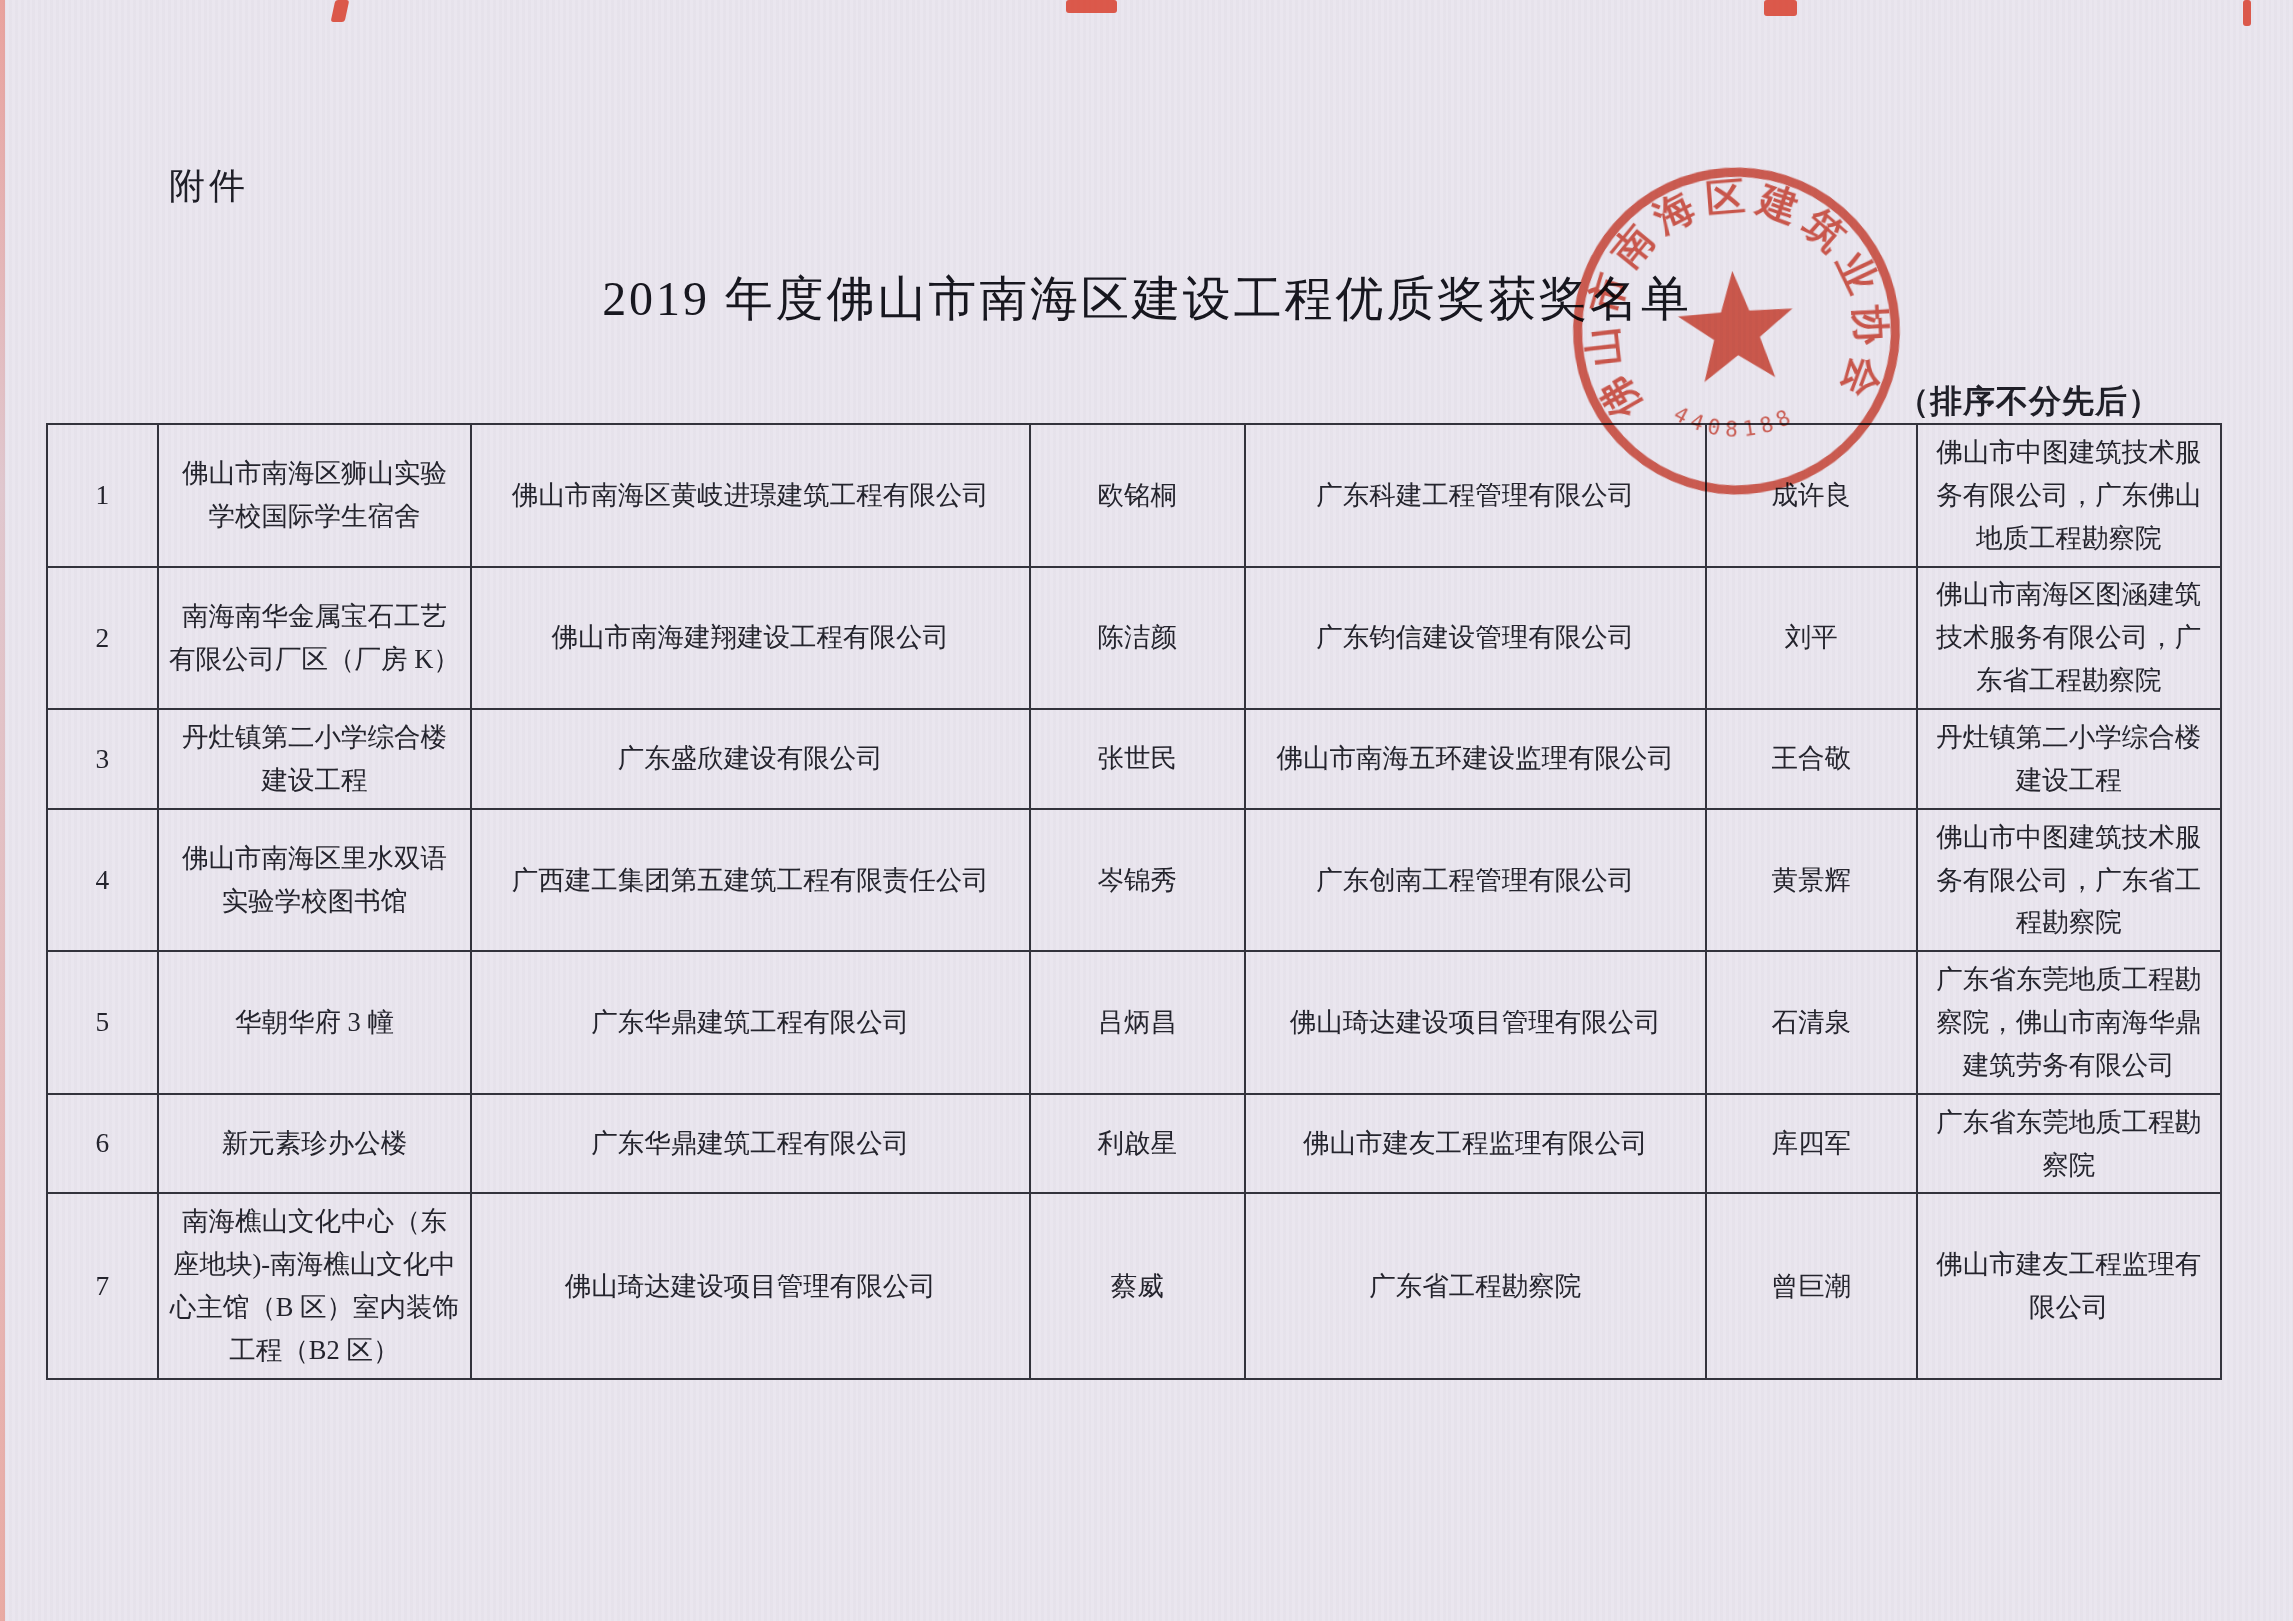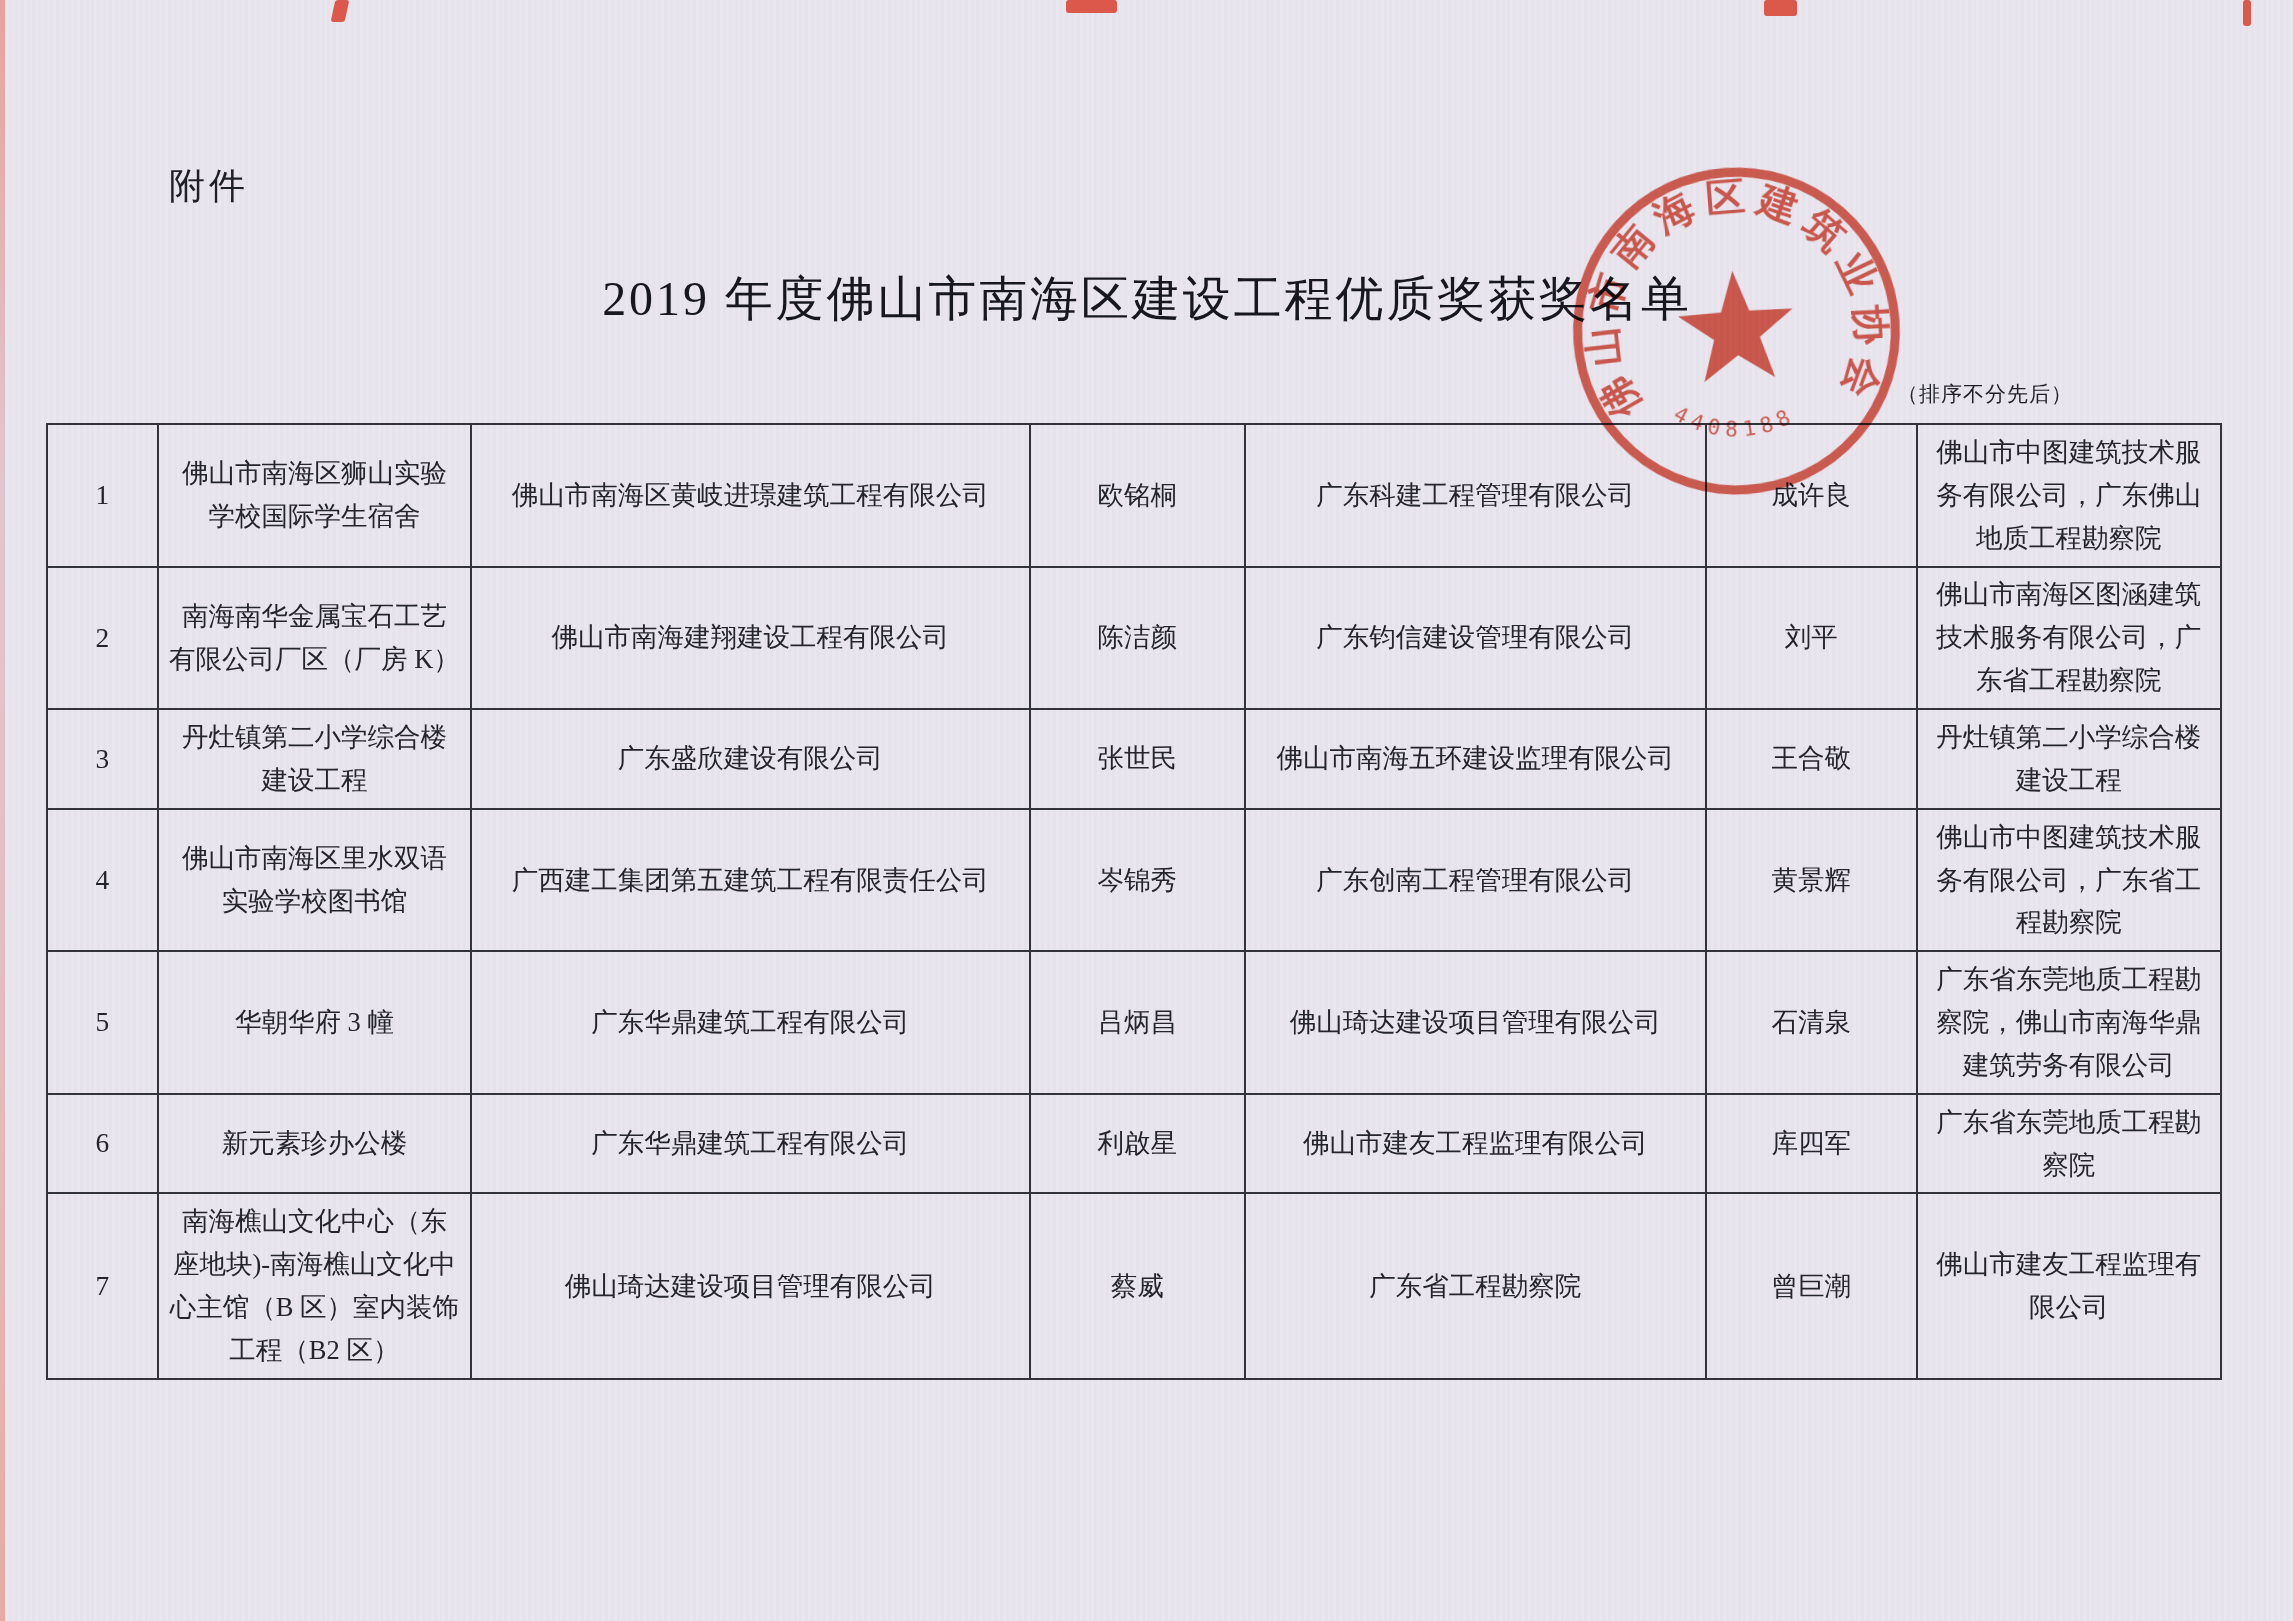--- a/index.html
+++ b/index.html
@@ -32,21 +32,21 @@
   }
 
   .doc-title {
     position: absolute; left: 0; top: 267px; width: 2294px;
     text-align: center; 
     font-size: 48px; font-weight: normal; letter-spacing: 2.9px; color: #17171f;
   }
 
   .sort-note {
     position: absolute; left: 1897px; top: 380px;
-    font-size: 21px; font-weight: normal; color: #1f1f28; letter-spacing: 1px;
+    font-size: 32px; font-weight: bold; color: #1f1f28; letter-spacing: 1px;
   }
 
   
   .award-table {
     position: absolute; left: 46px; top: 423px; width: 2176px;
     border-collapse: collapse; table-layout: fixed;
     font-size: 26.5px; color: #24242d;
   }
   .award-table th, .award-table td {
     border: 2px solid #33333c;

